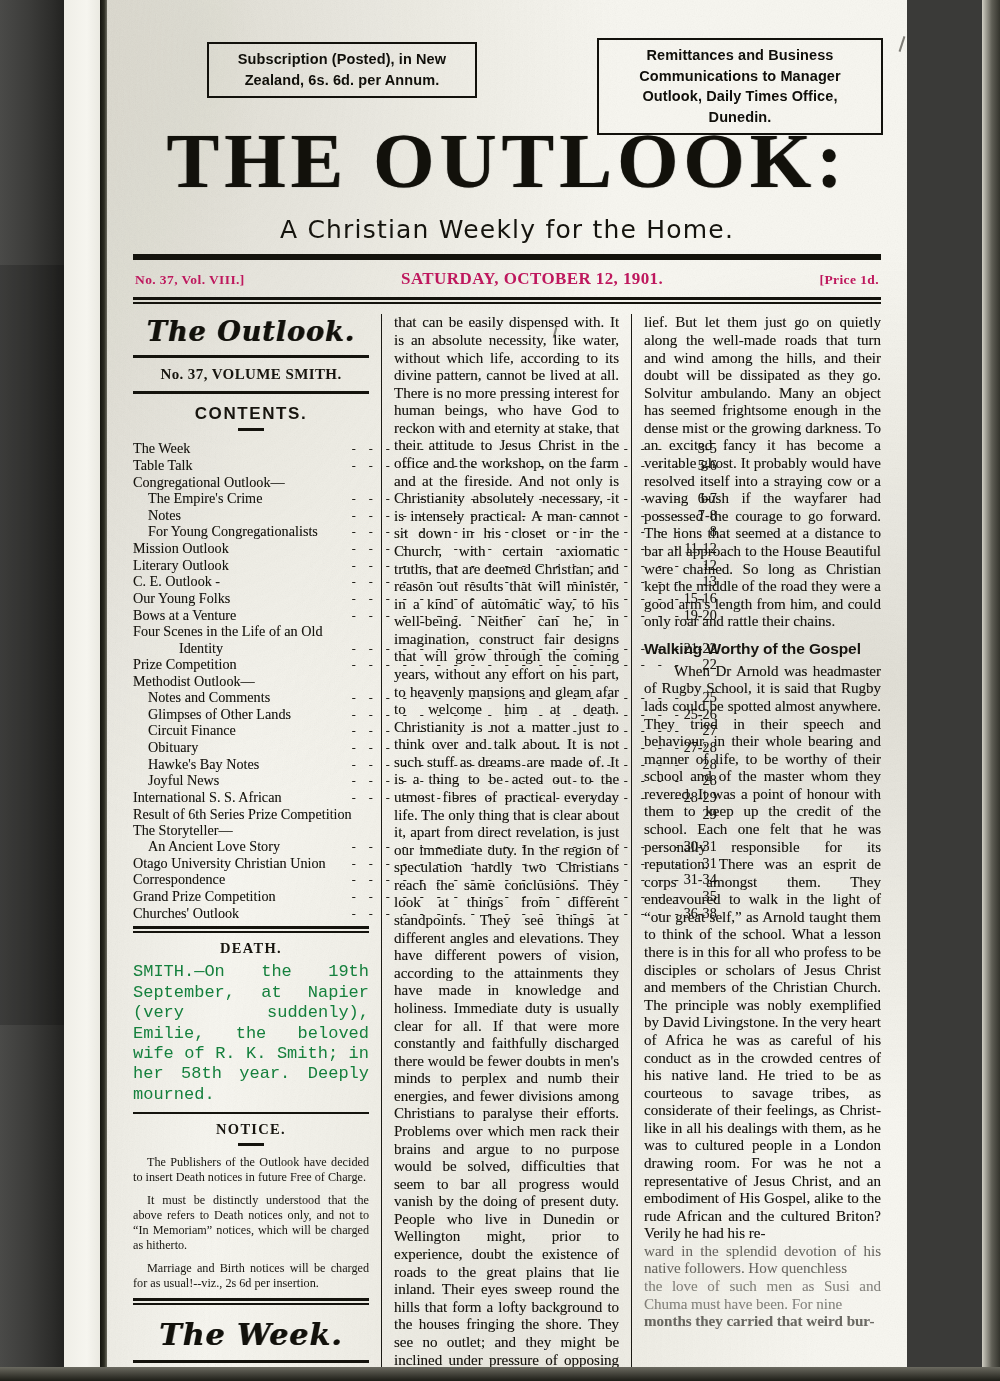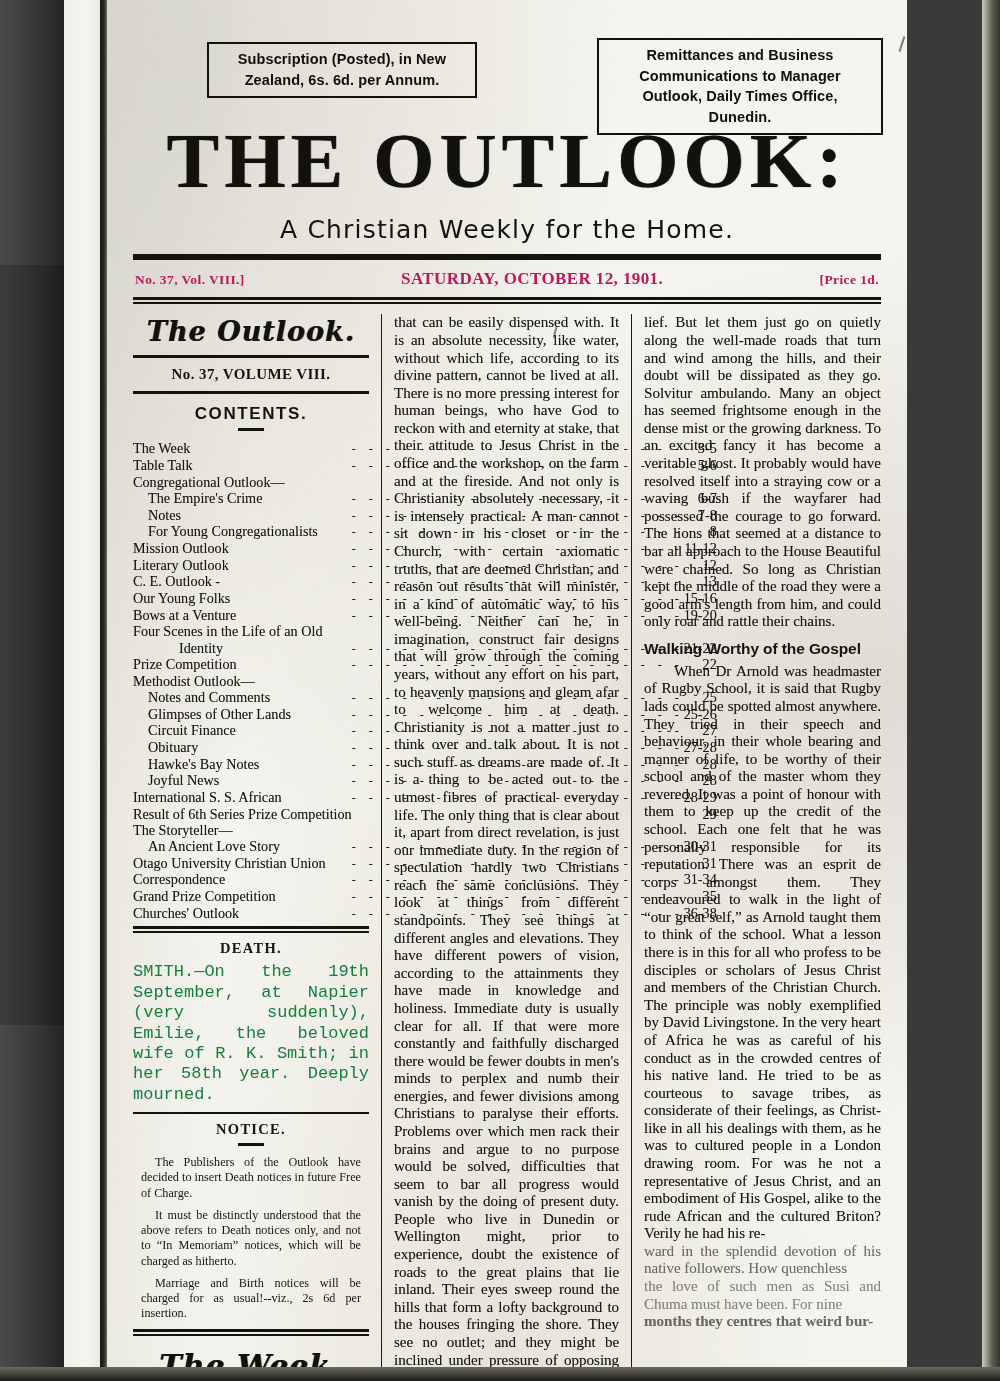--- a/index.html
+++ b/index.html
@@ -130,21 +130,21 @@
   .cont2 td.lbl{padding-left:46px;}
   .nolead td.lead{letter-spacing:0;}
 
   .sec-head{
     text-align:center;font-family:Liberation Serif, serif;
     font-weight:bold;font-size:14.5px;letter-spacing:1.3px;margin:7px 0 5px;
   }
   .small-body{font-size:17px;line-height:1.2;text-align:justify;color:#15803d;font-family:Liberation Mono, monospace;}
   .small-body p{margin:0 0 7px;}
   .notice-body{font-size:12.2px;line-height:1.25;text-align:justify;}
-  .notice-body p{margin:0 8px 7px;text-indent:14px;}
+  .notice-body p{margin:0 0 7px;text-indent:14px;}
 
   .artic-head{
     font-family:"Liberation Sans","DejaVu Sans",sans-serif;
     font-weight:bold;font-size:15px;letter-spacing:-.1px;margin:7px 0 4px;
   }
   .artic-head.rt{font-size:15.5px;margin:9px 0 5px;}
 
   
   .fade-a{opacity:.62;}
   .fade-b{opacity:.5;}
@@ -199,21 +199,21 @@
       </div>
 
       <div class="rule-pair"></div>
       <div class="rule-pair2"></div>
 
       <div id="cols">
 
         <div class="col" id="col1">
           <div class="fraktur">The Outlook.</div>
           <div class="hr-b"></div>
-          <div class="volline">No. 37, VOLUME VIII.</div>
+          <div class="volline">No. 37, VOLUME SMITH.</div>
           <div class="hr-b"></div>
 
           <div class="contents-title">CONTENTS.</div>
           <div class="tiny-rule"></div>
 
           <table class="toc" id="toc-table">
               <tbody>
                 <tr>
                   <td class="lbl">The Week</td>
                   <td class="lead">-  -  -  -  -  -  -  -  -  -  -  -  -  -  -  -  -  -  -  -</td>
@@ -402,21 +402,21 @@
           <div class="body-text">
             <p>lief. But let them just go on quietly along the well-made roads that turn and wind among the hills, and their doubt will be dissipated as they go. Solvitur ambulando. Many an object has seemed frightsome enough in the dense mist or the growing darkness. To an excited fancy it has become a veritable ghost. It probably would have resolved itself into a straying cow or a waving bush if the wayfarer had possessed the courage to go forward. The lions that seemed at a distance to bar all approach to the House Beautiful were chained. So long as Christian kept the middle of the road they were a good arm's length from him, and could only roar and rattle their chains.</p>
           </div>
 
           <div class="artic-head rt">Walking Worthy of the Gospel</div>
 
           <div class="body-text">
             <p class="ind">When Dr Arnold was headmaster of Rugby School, it is said that Rugby lads could be spotted almost anywhere. They tried in their speech and behaviour, in their whole bearing and manner of life, to be worthy of their school and of the master whom they revered. It was a point of honour with them to keep up the credit of the school. Each one felt that he was personally responsible for its reputation. There was an esprit de corps amongst them. They endeavoured to walk in the light of “our great self,” as Arnold taught them to think of the school. What a lesson there is in this for all who profess to be disciples or scholars of Jesus Christ and members of the Christian Church. The principle was nobly exemplified by David Livingstone. In the very heart of Africa he was as careful of his conduct as in the crowded centres of his native land. He tried to be as courteous to savage tribes, as considerate of their feelings, as Christ-like in all his dealings with them, as he was to cultured people in a London drawing room. For was he not a representative of Jesus Christ, and an embodiment of His Gospel, alike to the rude African and the cultured Briton? Verily he had his re-</p>
             <p class="fade-a">ward in the splendid devotion of his native followers. How quenchless</p>
             <p class="fade-b">the love of such men as Susi and Chuma must have been. For nine</p>
-            <p class="fade-a bold-frag">months they centres that weird bur-</p>
+            <p class="fade-a bold-frag">months they carried that weird bur-</p>
           </div>
         </div>
 
       </div>
     </div>
 
     <span class="mark" style="left:794px;top:36px;width:2px;height:16px;transform:rotate(18deg);opacity:.55;"></span>
     <span class="mark" style="left:826px;top:1140px;width:3px;height:3px;border-radius:50%;opacity:.6;"></span>
     <span class="mark" style="left:447px;top:327px;width:2px;height:11px;transform:rotate(14deg);opacity:.5;"></span>
   </div>

